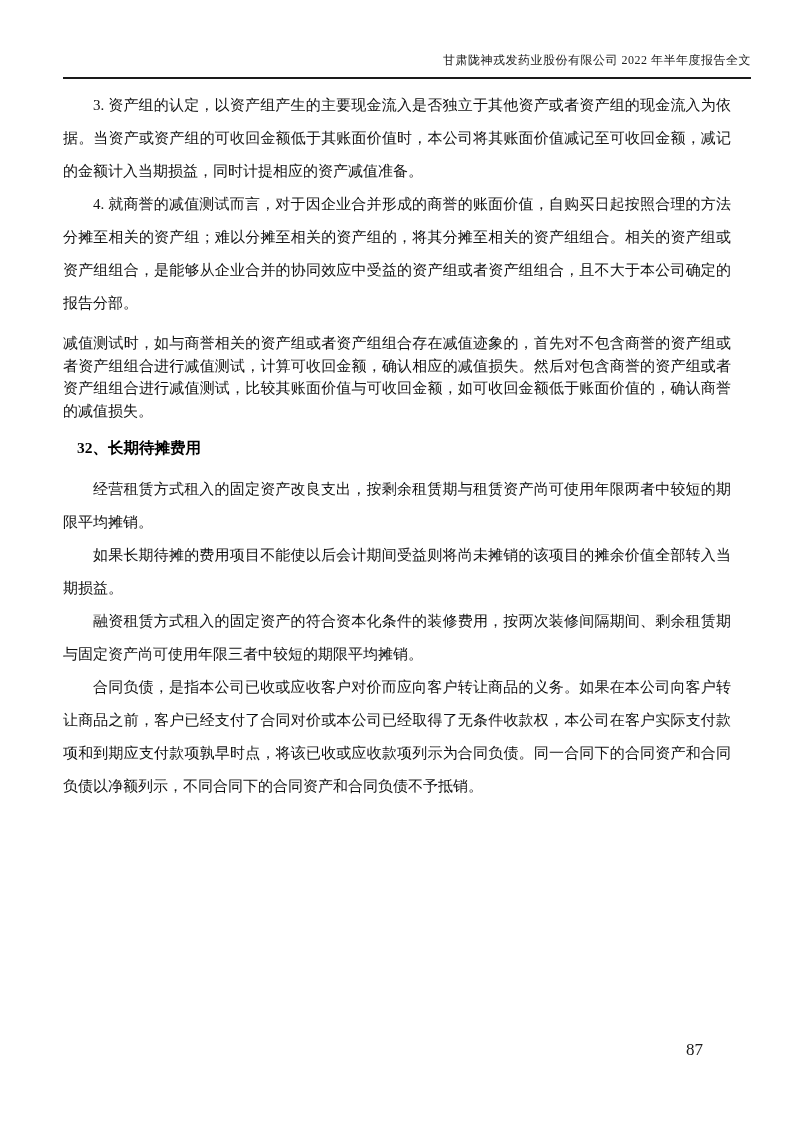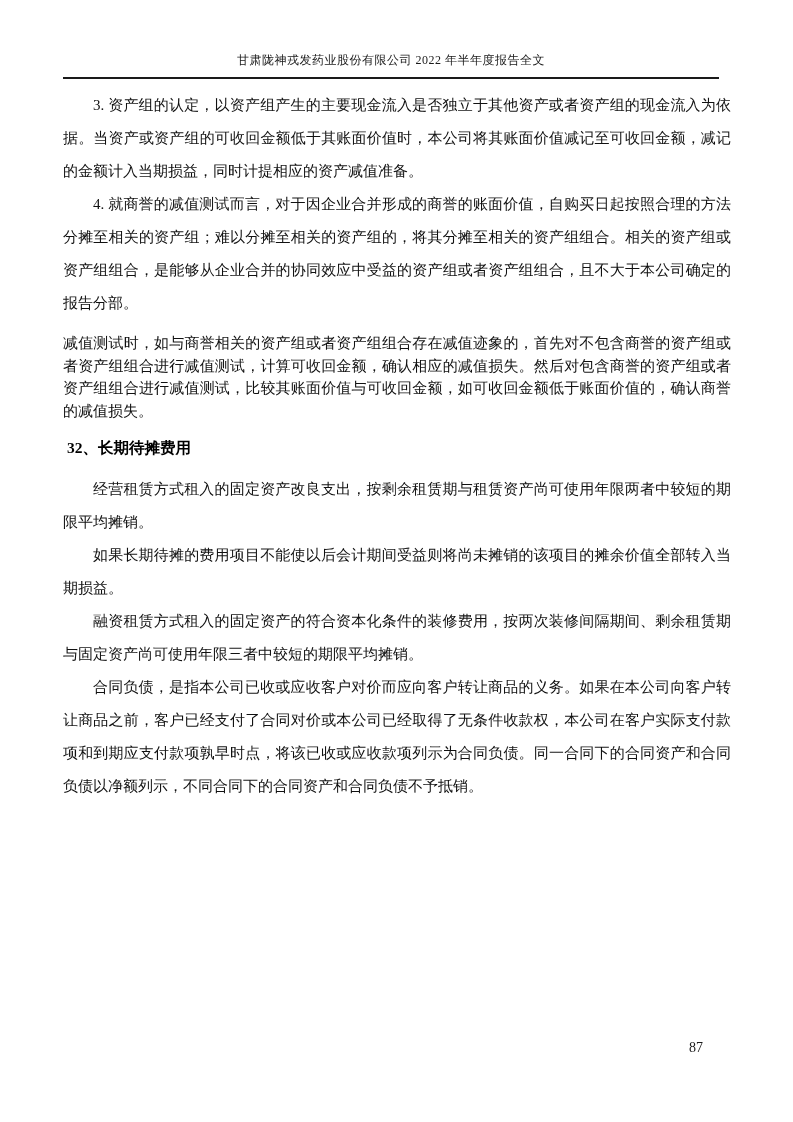--- a/index.html
+++ b/index.html
@@ -11,24 +11,24 @@
     position: relative;
     width: 793px;
     height: 1122px;
     background: #ffffff;
     font-family: "Liberation Serif", "DejaVu Serif", serif;
     color: #111111;
     overflow: hidden;
     box-sizing: border-box;
   }
   .doc-header {
-    margin: 0 74px 0 63px;
+    margin: 0 42px 0 63px;
     padding-top: 52px;
     padding-bottom: 8px;
-    text-align: center;
+    text-align: right;
     font-size: 12px;
     letter-spacing: 0.5px;
     border-bottom: 2px solid #1a1a1a;
     color: #1a1a1a;
   }
   .doc-body {
     margin: 10px 62px 0 63px;
     text-align: justify;
   }
   .para {
@@ -37,33 +37,33 @@
     line-height: 33px;
   }
   .para.indent {
     text-indent: 2em;
   }
   .para.tight {
     line-height: 22.5px;
     margin-top: 12px;
   }
   .sec-heading {
-    margin: 16px 0 15px 4px;
+    margin: 16px 0 15px 14px;
     font-size: 15.5px;
     font-weight: bold;
     line-height: 20px;
     text-align: left;
     color: #000000;
     font-family: Liberation Serif, serif;
   }
   .page-number {
     position: absolute;
     top: 1040px;
     right: 90px;
-    font-size: 14px;
+    font-size: 17px;
     color: #1a1a1a;
   }
 </style>
 </head>
 <body>
 
 <div class="page">
 
   <div class="doc-header">
     <span>甘肃陇神戎发药业股份有限公司 2022 年半年度报告全文</span>

